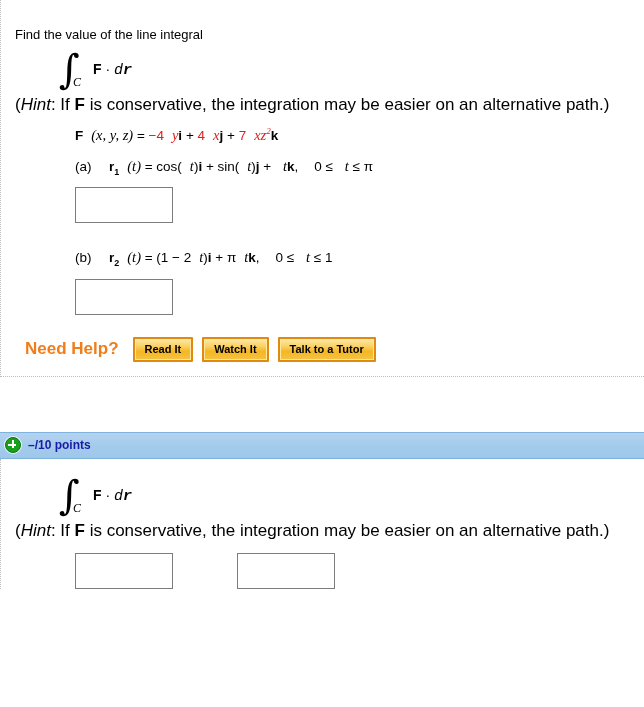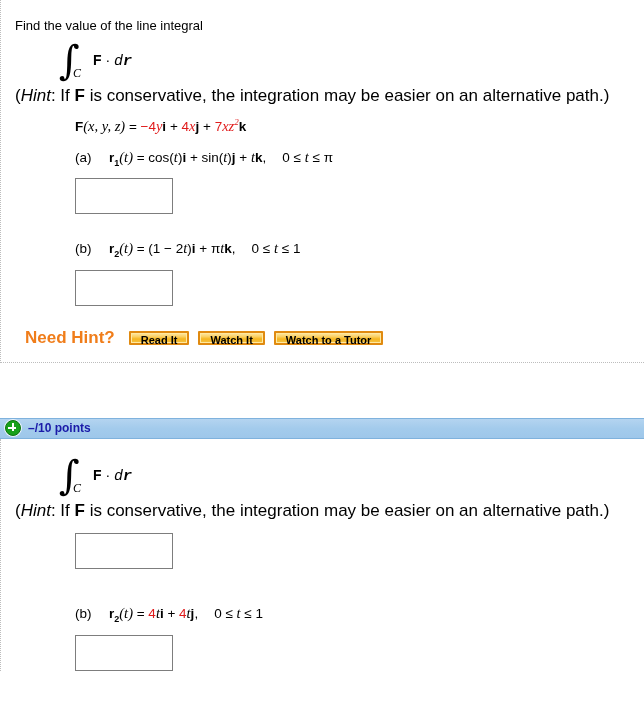--- a/index.html
+++ b/index.html
@@ -28,21 +28,21 @@
     border-bottom: 1px dotted #bdbdbd;
     box-sizing: border-box;
     padding: 10px 0 0 14px;
   }
   .problem-body.no-bottom { border-bottom: none; }
 
   .prompt {
     font-size: 13px;
     color: #000;
     line-height: 16px;
-    margin: 8px 0 4px 0;
+    margin: 17px 0 4px 0;
   }
 
   
   .integral-row {
     margin: 6px 0 4px 44px;
     height: 44px;
     position: relative;
   }
   .intsign {
     position: absolute;
@@ -81,21 +81,21 @@
 
   
   .mathline {
     margin: 0 0 0 60px;
     font-size: 13.5px;
     line-height: 20px;
     white-space: nowrap;
   }
   .mathline .lbl { display: inline-block; width: 34px; }
   .bf { font-weight: bold; }
-  .mi { font-style: italic; font-family: "Liberation Serif", serif; font-size: 14.5px; }
+  .mi { font-style: italic; font-family: "Liberation Serif", serif; font-size: 14.5px; margin-left: 8px; }
   .red { color: #e01b1b; }
   sup.e { font-size: 9px; vertical-align: super; font-style: italic; font-family: "Liberation Serif", serif;}
   sub.s { font-size: 9px; vertical-align: sub; }
   .sp { display: inline-block; width: 8px; }
 
   
   .answer-box {
     width: 98px;
     height: 36px;
     border: 1px solid #7d7d7d;
@@ -121,34 +121,34 @@
     font-size: 17px;
     margin-right: 14px;
     letter-spacing: 0px;
   }
   .help-btn {
     border: 2px solid #e08a10;
     background: linear-gradient(to bottom, #fde9a8 0%, #fbd165 35%, #f6b61f 60%, #f3c34a 100%);
     color: #000;
     font-weight: bold;
     font-size: 11px;
-    height: 14px;
+    height: 25px;
     line-height: 15px;
     padding: 0 10px;
     margin-right: 9px;
     border-radius: 1px;
     box-sizing: border-box;
     cursor: pointer;
     font-family: "Liberation Sans", sans-serif;
     box-shadow: inset 0 0 0 1px #ffe9a0;
   }
 
   
   .points-bar {
-    height: 21px;
+    height: 27px;
     background: linear-gradient(to bottom, #b4d4f0 0%, #a3cbec 50%, #9ec7ea 100%);
     border-top: 1px solid #7fb2dd;
     border-bottom: 1px solid #7fb2dd;
     display: flex;
     align-items: center;
     padding-left: 5px;
     box-sizing: border-box;
   }
   .plus-icon {
     width: 14px;
@@ -200,24 +200,24 @@
       <span class="lbl">(a)</span><span class="bf">r</span><sub class="s bf">1</sub><span class="mi">(t)</span> = cos(<span class="mi">t</span>)<span class="bf">i</span> + sin(<span class="mi">t</span>)<span class="bf">j</span> + <span class="mi">t</span><span class="bf">k</span>,<span class="sp"></span><span class="sp"></span>0 ≤ <span class="mi">t</span> ≤ π
     </div>
     <input class="answer-box" type="text" value="" placeholder="" style="">
 
     <div class="mathline" style="margin-top:24px">
       <span class="lbl">(b)</span><span class="bf">r</span><sub class="s bf">2</sub><span class="mi">(t)</span> = (1 − 2<span class="mi">t</span>)<span class="bf">i</span> + π<span class="mi">t</span><span class="bf">k</span>,<span class="sp"></span><span class="sp"></span>0 ≤ <span class="mi">t</span> ≤ 1
     </div>
     <input class="answer-box" type="text" value="" placeholder="" style="">
 
     <div class="needhelp">
-      <span class="needhelp-label">Need Hint?</span>
+      <span class="needhelp-label">Need Help?</span>
       <button class="help-btn">Read It</button>
       <button class="help-btn">Watch It</button>
-      <button class="help-btn">Watch to a Tutor</button>
+      <button class="help-btn">Talk to a Tutor</button>
     </div>
 
   </div>
 </div>
 
 <div class="spacer"></div>
 
 <div class="problem">
 
   <div class="points-bar">
@@ -232,19 +232,16 @@
       <span class="intsign">∫</span>
       <span class="intsub">C</span>
       <span class="intbody"><span class="vb">F</span>&nbsp;<span>·</span>&nbsp;<span class="it"><i>d</i><b>r</b></span></span>
     </div>
 
     <div class="hint"><span>(</span><i>Hint</i><span>: If </span><b>F</b><span> is conservative, the integration may be easier on an alternative path.)</span></div>
 
 
     <input class="answer-box" type="text" value="" placeholder="" style="">
 
-    <div class="mathline" style="margin-top:34px">
-      <span class="lbl">(b)</span><span class="bf">r</span><sub class="s bf">2</sub><span class="mi">(t)</span> = <span class="red">4</span><span class="mi">t</span><span class="bf">i</span> + <span class="red">4</span><span class="mi">t</span><span class="bf">j</span>,<span class="sp"></span><span class="sp"></span>0 ≤ <span class="mi">t</span> ≤ 1
-    </div>
     <input class="answer-box" type="text" value="" placeholder="" style="">
 
   </div>
 </div>
 
 </body></html>

